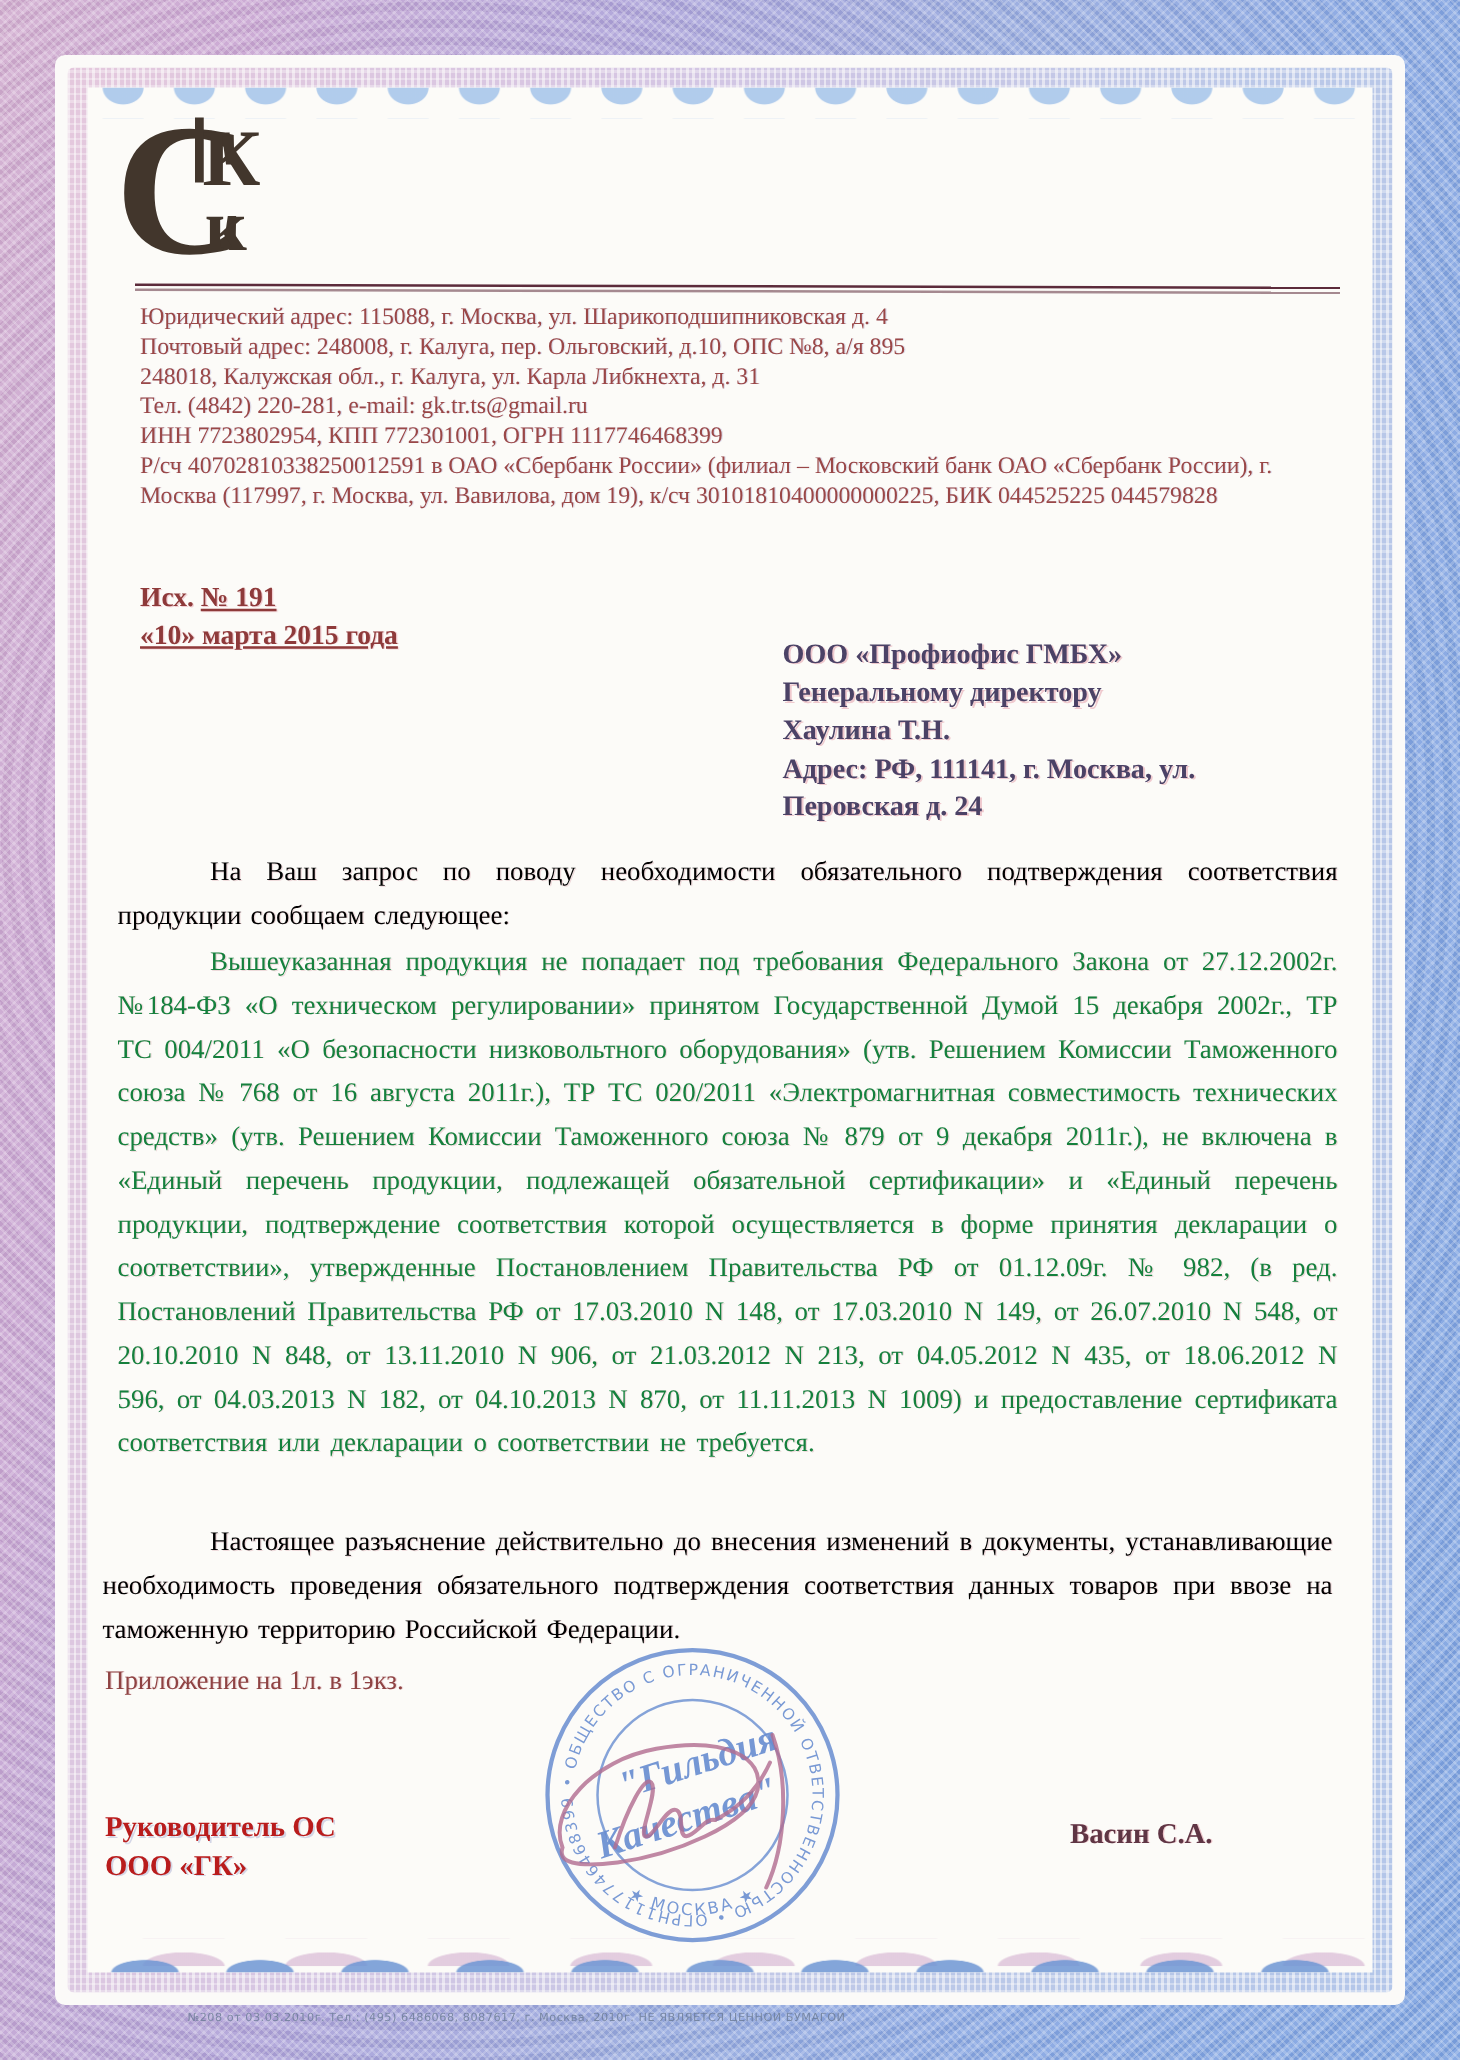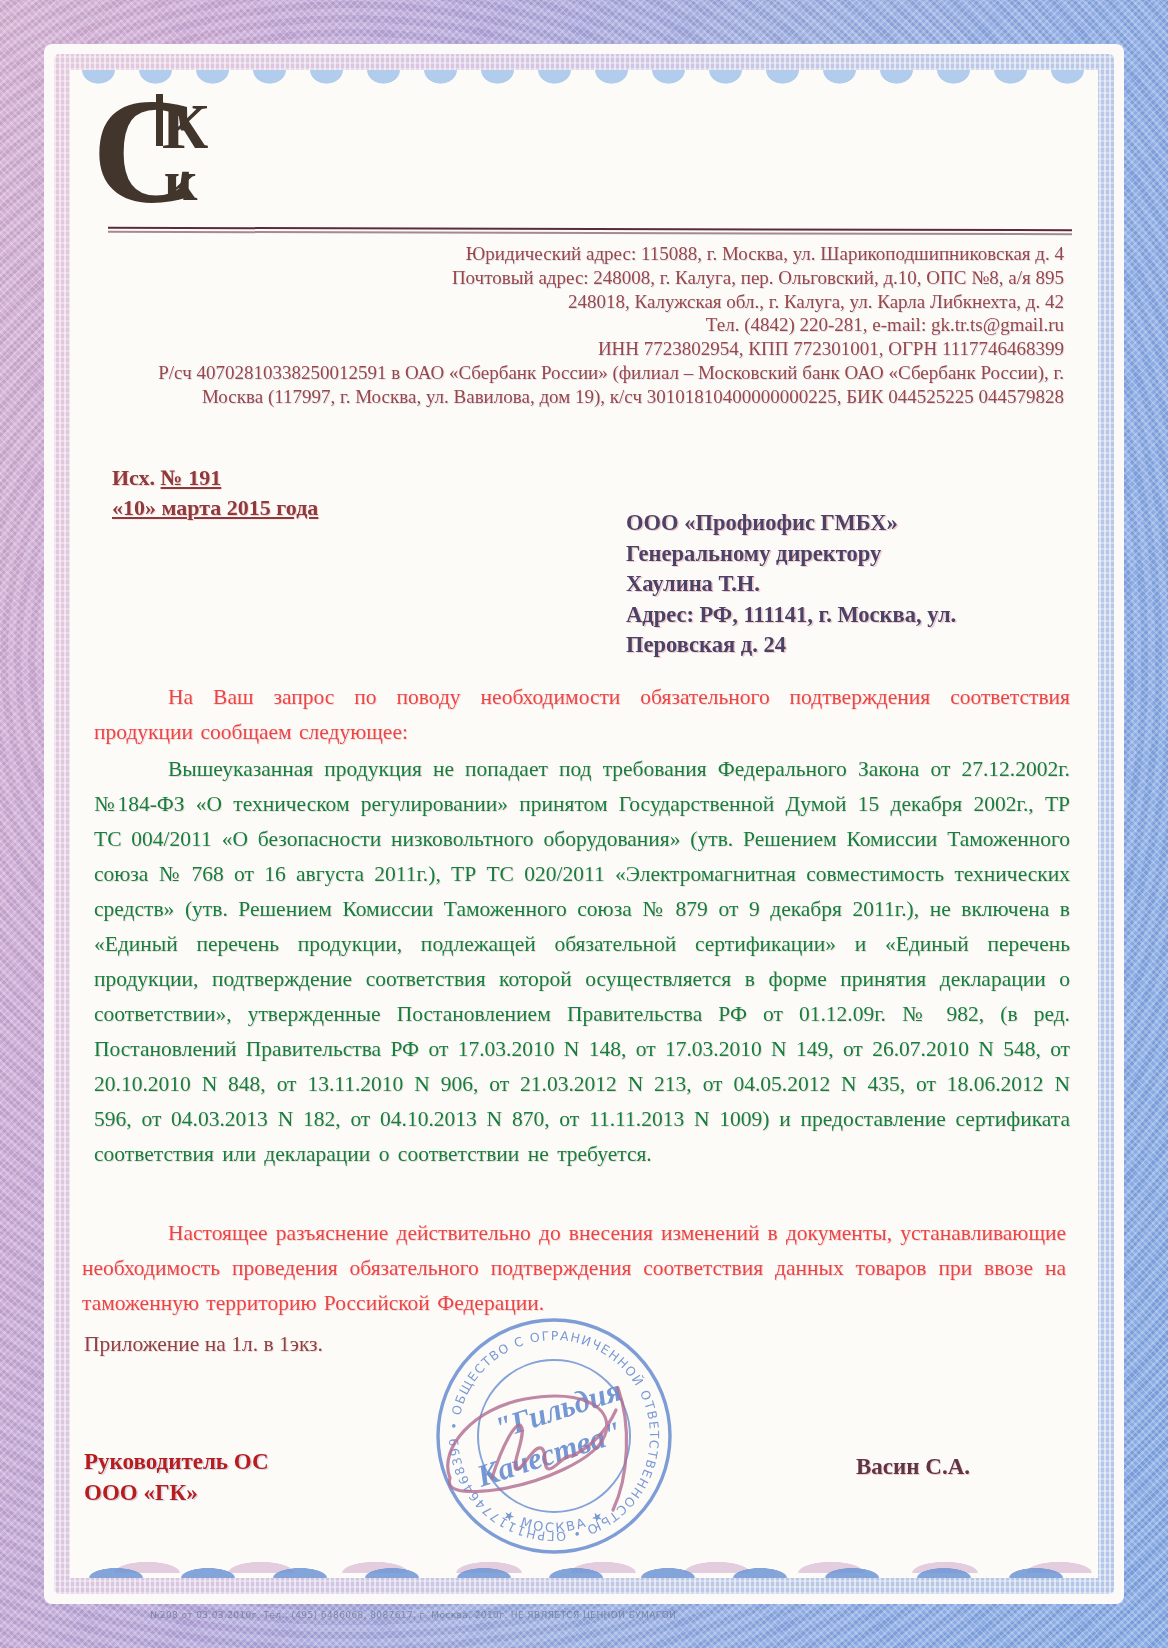--- a/index.html
+++ b/index.html
@@ -39,27 +39,27 @@
   .logo-box{width:128px;height:150px;flex:0 0 auto;}
   .header-text{flex:1;text-align:center;color:#3c3657;font-weight:bold;
     text-shadow:2px 1px 0 rgba(214,110,130,.38);}
   .org-type{font-size:30px;line-height:40px;margin-top:10px;}
   .org-name{font-size:38px;line-height:48px;}
   .org-abbr{font-size:38px;line-height:48px;}
   .header-rule{position:absolute;top:158px;left:38px;right:26px;height:2px;background:#5c2b3b;
     box-shadow:0 4px 0 rgba(92,43,59,.55);transform:rotate(.15deg);}
   .address{position:absolute;top:172px;left:42px;right:34px;color:#9a4747;
     font-size:19px;line-height:23.8px;text-shadow:1px .5px 0 rgba(120,120,190,.22);}
-  .address div{margin:0;text-align:right;}
+  .address div{margin:0;}
   .outgoing{position:absolute;top:352px;left:42px;color:#8e3a3a;font-weight:bold;font-size:22px;line-height:30px;
     text-shadow:1px .5px 0 rgba(214,110,130,.3);margin-top:41px;}
   .outgoing .u{text-decoration:underline;}
   .recipient{position:absolute;top:438px;left:556px;right:40px;color:#4b4266;font-weight:bold;
     font-size:22.5px;line-height:30.5px;text-shadow:1.5px 1px 0 rgba(214,110,130,.35);}
-  .para{color:#ef4444;font-size:21.5px;line-height:35px;text-align:justify;word-spacing:2px;
+  .para{color:#000000;font-size:21.5px;line-height:35px;text-align:justify;word-spacing:2px;
     text-shadow:1px .5px 0 rgba(190,100,120,.22);}
   .intro{position:absolute;top:610px;left:24px;right:28px;text-indent:74px;}
   .main-para{position:absolute;top:682px;left:24px;right:28px;text-indent:74px;color:#15803d;word-spacing:3px;font-family:Liberation Serif, serif;}
   .closing{position:absolute;top:1146px;left:12px;right:32px;text-indent:86px;}
   .attach{position:absolute;top:1262px;left:14px;color:#8f4343;font-size:21.5px;
     text-shadow:1px .5px 0 rgba(190,100,120,.22);}
   .sig-position{position:absolute;top:1376px;left:14px;color:#b91c1c;font-weight:bold;
     font-size:23px;line-height:31px;text-shadow:1.5px 1px 0 rgba(120,130,190,.3);}
   .sig-name{position:absolute;top:1384px;left:786px;color:#5f3544;font-weight:bold;font-size:23px;
     text-shadow:1px .5px 0 rgba(214,110,130,.35);}
@@ -90,21 +90,21 @@
       </div>
       <div class="header-text">
       </div>
     </div>
 
     <div class="header-rule"></div>
 
     <div class="address">
       <div>Юридический адрес:  115088,  г. Москва, ул. Шарикоподшипниковская д. 4</div>
       <div>Почтовый адрес: 248008, г. Калуга, пер. Ольговский, д.10, ОПС №8, а/я 895</div>
-      <div>248018, Калужская обл., г. Калуга, ул. Карла Либкнехта, д. 42</div>
+      <div>248018, Калужская обл., г. Калуга, ул. Карла Либкнехта, д. 31</div>
       <div>Тел. (4842) 220-281, e-mail: gk.tr.ts@gmail.ru</div>
       <div>ИНН 7723802954, КПП 772301001, ОГРН 1117746468399</div>
       <div>Р/сч 40702810338250012591 в ОАО «Сбербанк России» (филиал – Московский банк ОАО «Сбербанк России), г. Москва (117997,  г. Москва, ул. Вавилова, дом 19), к/сч 30101810400000000225, БИК 044525225 044579828</div>
     </div>
 
     <div class="outgoing">
       <div><span>Исх. </span><span class="u">№ 191</span></div>
       <div class="u">«10» марта 2015 года</div>
     </div>
 

